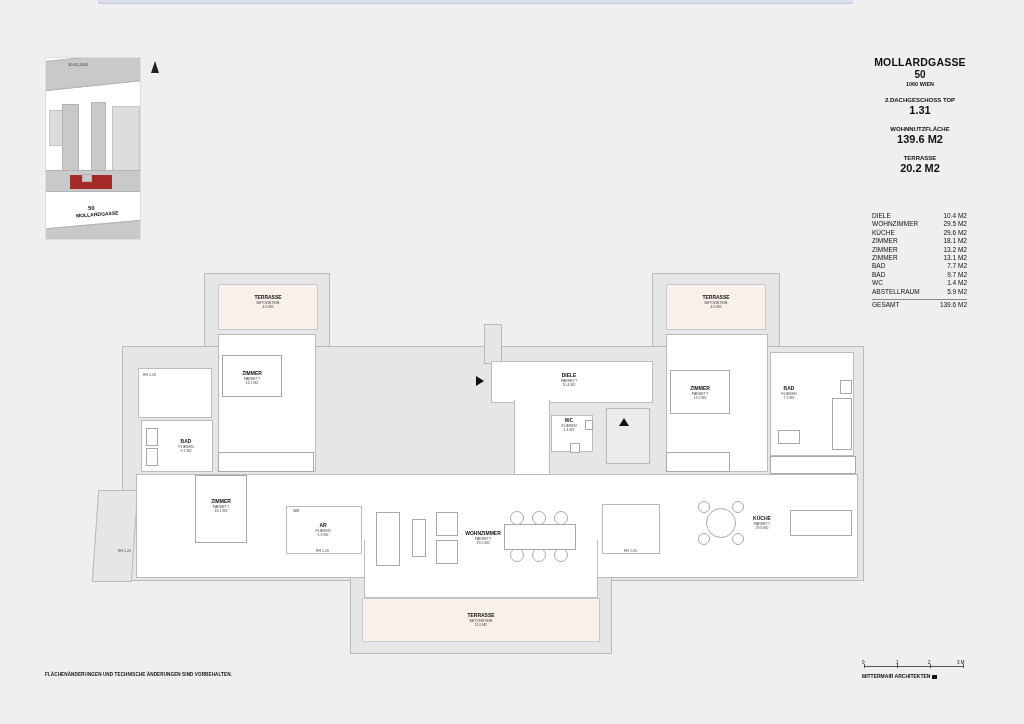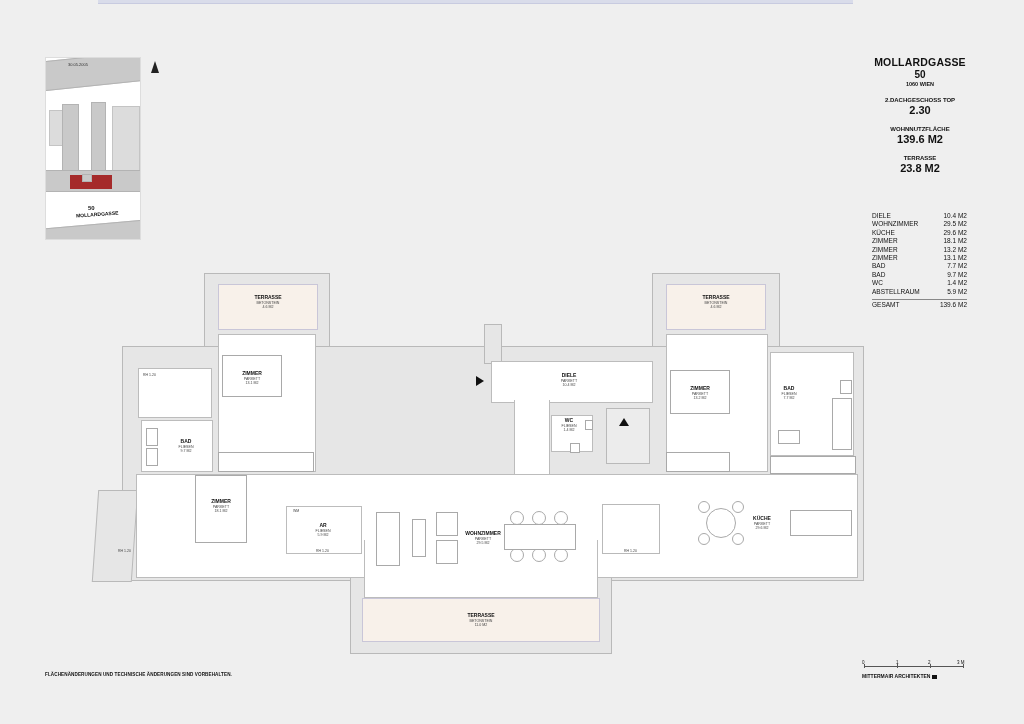--- a/index.html
+++ b/index.html
@@ -66,25 +66,25 @@
   <div class="street">MOLLARDGASSE</div>
   <div class="blk" style="left:-2px;top:166px;width:100px;height:20px;transform:skewY(-5deg);"></div>
 </div>
 <div class="north"></div>
 
 <div class="info">
   <div class="t1">MOLLARDGASSE</div>
   <div class="t2">50</div>
   <div class="t3">1060 WIEN</div>
   <div class="lbl">2.DACHGESCHOSS TOP</div>
-  <div class="big">2.30</div>
+  <div class="big">1.31</div>
   <div class="lbl">WOHNNUTZFLÄCHE</div>
   <div class="big">139.6 M2</div>
   <div class="lbl">TERRASSE</div>
-  <div class="big">23.8 M2</div>
+  <div class="big">20.2 M2</div>
 </div>
 
 <div class="areas">
   <div class="row">
       <span>DIELE</span>
       <span>10.4 M2</span>
     </div>
   <div class="row">
       <span>WOHNZIMMER</span>
       <span>29.5 M2</span>

